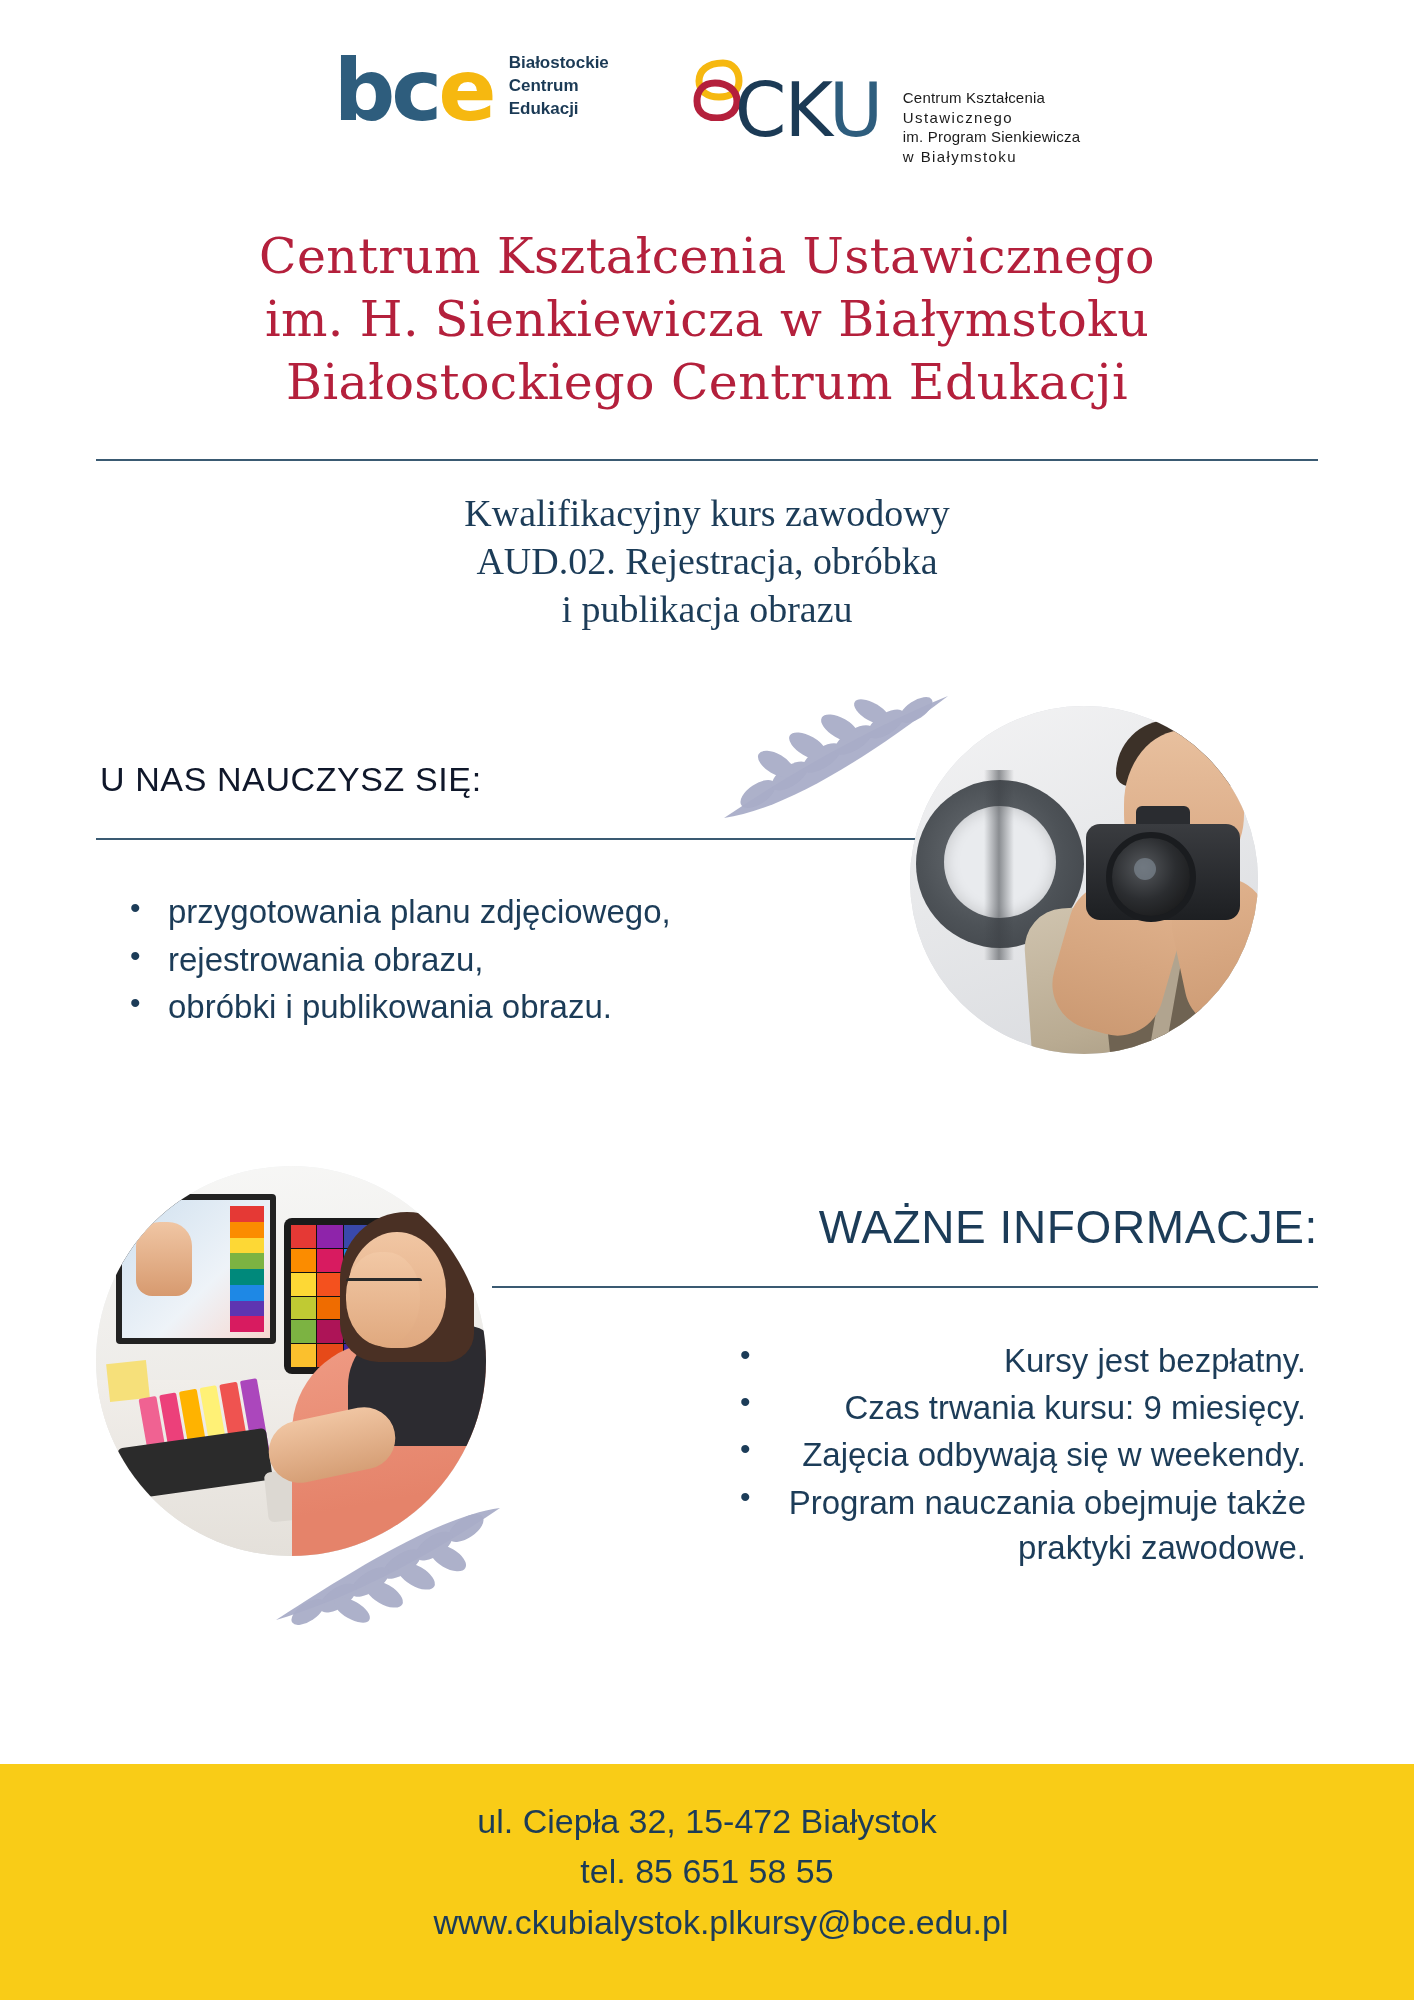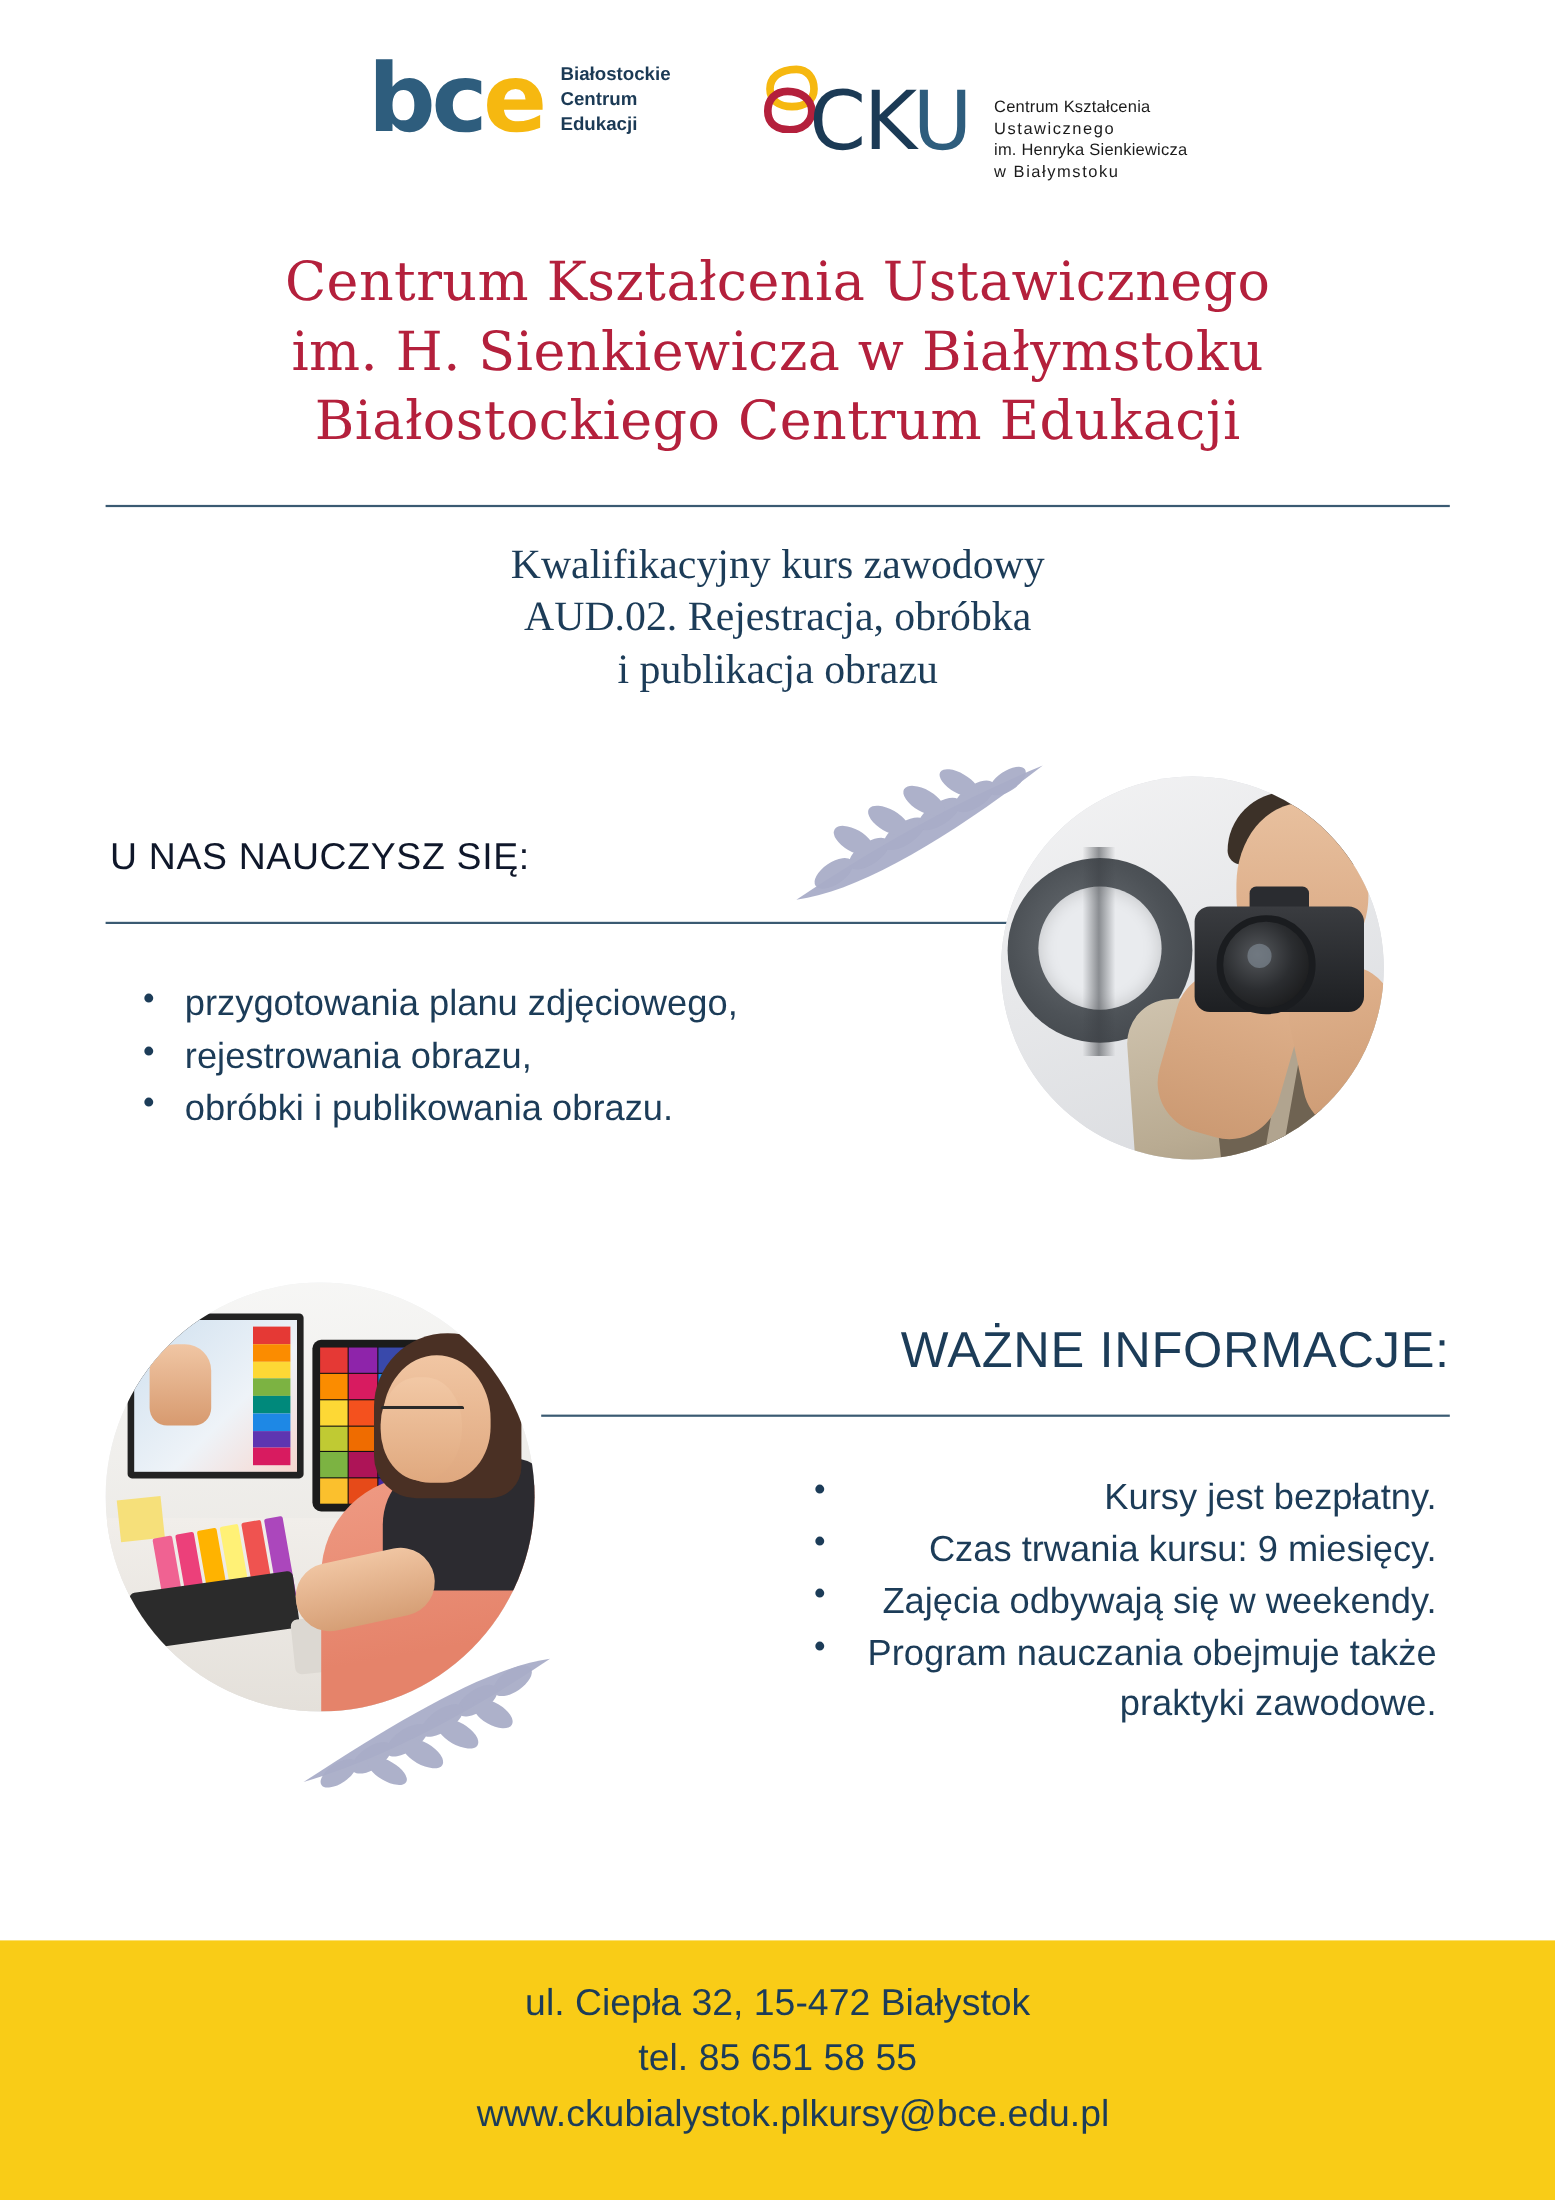--- a/index.html
+++ b/index.html
@@ -28,21 +28,21 @@
     top: 52px;
     left: 0;
     width: 100%;
     display: flex;
     justify-content: center;
     align-items: flex-start;
     gap: 84px;
   }
   .logo-bce {
     display: flex;
-    align-items: center;
+    align-items: flex-start;
     gap: 16px;
   }
   .bce-mark {
     font-family: "DejaVu Sans", sans-serif;
     font-weight: bold;
     font-size: 86px;
     line-height: 0.9;
     letter-spacing: -4px;
   }
   .bce-mark .b { color: #2e5d7d; }
@@ -615,21 +615,21 @@
           <path d="M30 4 C14 4 6 12 6 22 C6 32 14 38 26 38 C38 38 46 32 46 22 C46 12 40 4 30 4 Z" fill="none" stroke="#f6b810" stroke-width="7"></path>
           <path d="M22 24 C10 24 4 32 4 42 C4 53 12 59 24 59 C36 59 44 52 44 42 C44 31 34 24 22 24 Z" fill="none" stroke="#b4203c" stroke-width="7"></path>
         </svg>
         <div class="cku-letters">
           <span class="c2">C</span><span class="k">K</span><span class="u">U</span>
         </div>
       </div>
       <div class="cku-text">
         <div>Centrum Kształcenia</div>
         <div class="sp">Ustawicznego</div>
-        <div>im. Henryka Sienkiewicza</div>
+        <div>im. Program Sienkiewicza</div>
         <div class="sp">w Białymstoku</div>
       </div>
     </div>
   </div>
 
   <div class="title">
     <div>Centrum Kształcenia Ustawicznego</div>
     <div>im. H. Sienkiewicza w Białymstoku</div>
     <div>Białostockiego Centrum Edukacji</div>
   </div>

